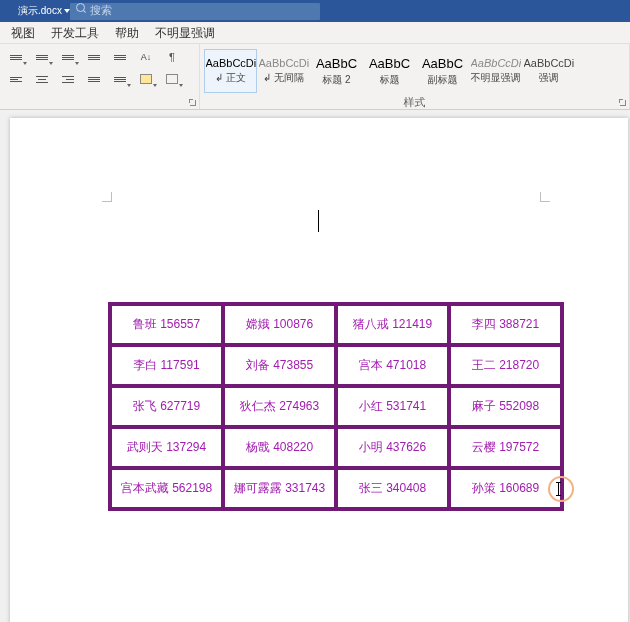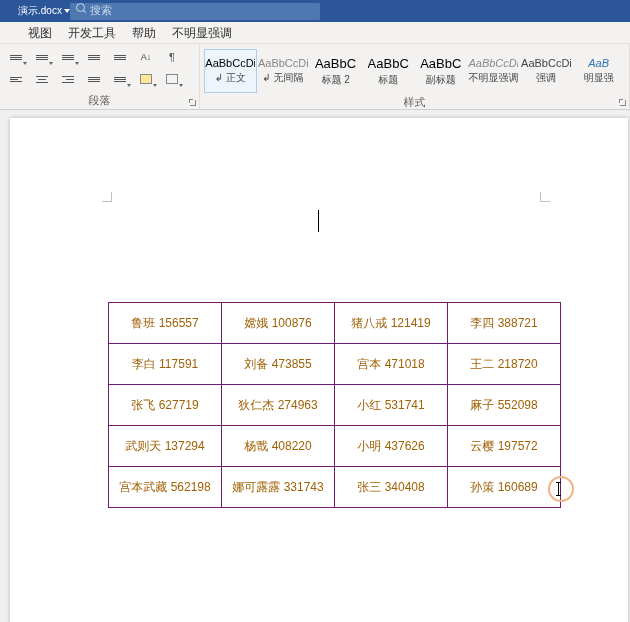--- a/index.html
+++ b/index.html
@@ -9,21 +9,21 @@
   .title-bar { background: #2b579a; height: 22px; display: flex; align-items: center; }
   .title-text { color: #fff; font-size: 10px; padding-left: 18px; }
   .title-caret { margin-left: 2px; width: 0; height: 0; border-left: 3px solid transparent; border-right: 3px solid transparent; border-top: 4px solid #fff; display: inline-block; vertical-align: middle; }
   .search-wrap { display: flex; align-items: flex-start; background: #4d78b0; height: 17px; width: 250px; border-radius: 1px; padding: 0 6px; }
   .search-icon { width: 10px; height: 10px; position: relative; margin-right: 4px; }
   .search-icon::before { content: ""; position: absolute; width: 7px; height: 7px; border: 1px solid #c9d7ec; border-radius: 50%; left: 0; top: 0; }
   .search-icon::after { content: ""; position: absolute; width: 3px; height: 1px; background: #c9d7ec; transform: rotate(45deg); left: 7px; top: 8px; }
   .search-ph { color: #c9d7ec; font-size: 11px; }
 
   
-  .tabs { background: #f3f2f1; height: 22px; border-bottom: 1px solid #e1dfdd; display: flex; align-items: center; padding-left: 20px; }
+  .tabs { background: #f3f2f1; height: 22px; border-bottom: 1px solid #e1dfdd; display: flex; align-items: center; padding-left: 3px; }
   .tab { font-size: 12px; color: #323130; padding: 0 8px; line-height: 22px; cursor: pointer; }
 
   
   .ribbon { background: #f3f2f1; height: 66px; border-bottom: 1px solid #d0cfce; display: flex; position: relative; }
   .ribbon-group { border-right: 1px solid #e1dfdd; height: 100%; display: flex; flex-direction: column; justify-content: space-between; padding: 3px 4px 0 4px; position: relative; }
   .group-label { font-size: 11px; color: #605e5c; text-align: center; padding: 2px 0 1px 0; }
   .group-expand { position: absolute; right: 2px; bottom: 2px; width: 8px; height: 8px; }
   .group-expand::before { content: ""; position: absolute; width: 5px; height: 5px; border-right: 1px solid #888; border-bottom: 1px solid #888; right: 1px; bottom: 1px; }
   .group-expand::after { content: ""; position: absolute; width: 3px; height: 3px; border-left: 1px solid #888; border-top: 1px solid #888; left: 0; top: 0; }
 
@@ -61,21 +61,21 @@
   .Lmark.tl::after{left:0;top:9px;}
   
   .Lmark.tr{left:530px;top:74px;}
   .Lmark.tr::before{left:0;top:0;}
   .Lmark.tr::after{left:0;top:9px;}
 
   .doc-title { position: absolute; left: 0; right: 0; top: 92px; text-align: center; font-size: 20px; font-weight: 700; color: #e81e0c; }
   .cursor { display:inline-block; width:1px; height:22px; background:#000; vertical-align: middle; margin-right:1px; position:relative; top:-2px;}
 
   table.data { position: absolute; left: 98px; top: 184px; border-collapse: collapse; }
-  table.data td { border: 1px solid #701a75; width: 113px; height: 41px; text-align: center; font-size: 12px; color: #a16207; }
+  table.data td { border: 4px solid #701a75; width: 113px; height: 41px; text-align: center; font-size: 12px; color: #a21caf; }
 
   .click-ring { position: absolute; width: 26px; height: 26px; border: 2px solid #f4b183; border-radius: 50%; left: 538px; top: 358px; pointer-events: none; }
   .ibeam { position: absolute; left: 548px; top: 364px; width: 1px; height: 14px; background: #000; }
   .ibeam::before, .ibeam::after { content: ""; position: absolute; width: 5px; height: 1px; background: #000; left: -2px; }
   .ibeam::before { top: 0; } .ibeam::after { bottom: 0; }
 </style>
 </head>
 <body>
 
 <div class="title-bar">
@@ -183,21 +183,20 @@
         <div class="mini-btn">
             <span class="ico-shade"></span>
             <span class="dd"></span>
           </div>
         <div class="mini-btn">
             <span class="ico-borderbox"></span>
             <span class="dd"></span>
           </div>
       </div>
     </div>
-    <div class="group-label">段落</div>
     <div class="group-expand"></div>
   </div>
 
   <div class="ribbon-group" style="flex:1;min-width:0;">
     <div class="styles-gallery" id="styles-gallery">
         <div class="style-item selected">
           <div class="style-preview sp1">AaBbCcDi</div>
           <div class="style-name">↲ 正文</div>
         </div>
         <div class="style-item">
@@ -216,24 +215,20 @@
           <div class="style-preview sp6">AaBbC</div>
           <div class="style-name">副标题</div>
         </div>
         <div class="style-item">
           <div class="style-preview sp8">AaBbCcDi</div>
           <div class="style-name">不明显强调</div>
         </div>
         <div class="style-item">
           <div class="style-preview sp9">AaBbCcDi</div>
           <div class="style-name">强调</div>
-        </div>
-        <div class="style-item">
-          <div class="style-preview sp10">AaB</div>
-          <div class="style-name">明显强</div>
         </div>
       </div>
     <div class="group-label">样式</div>
     <div class="group-expand"></div>
   </div>
 </div>
 
 <div class="canvas">
   <div class="page">
     <div class="Lmark tl"></div>

